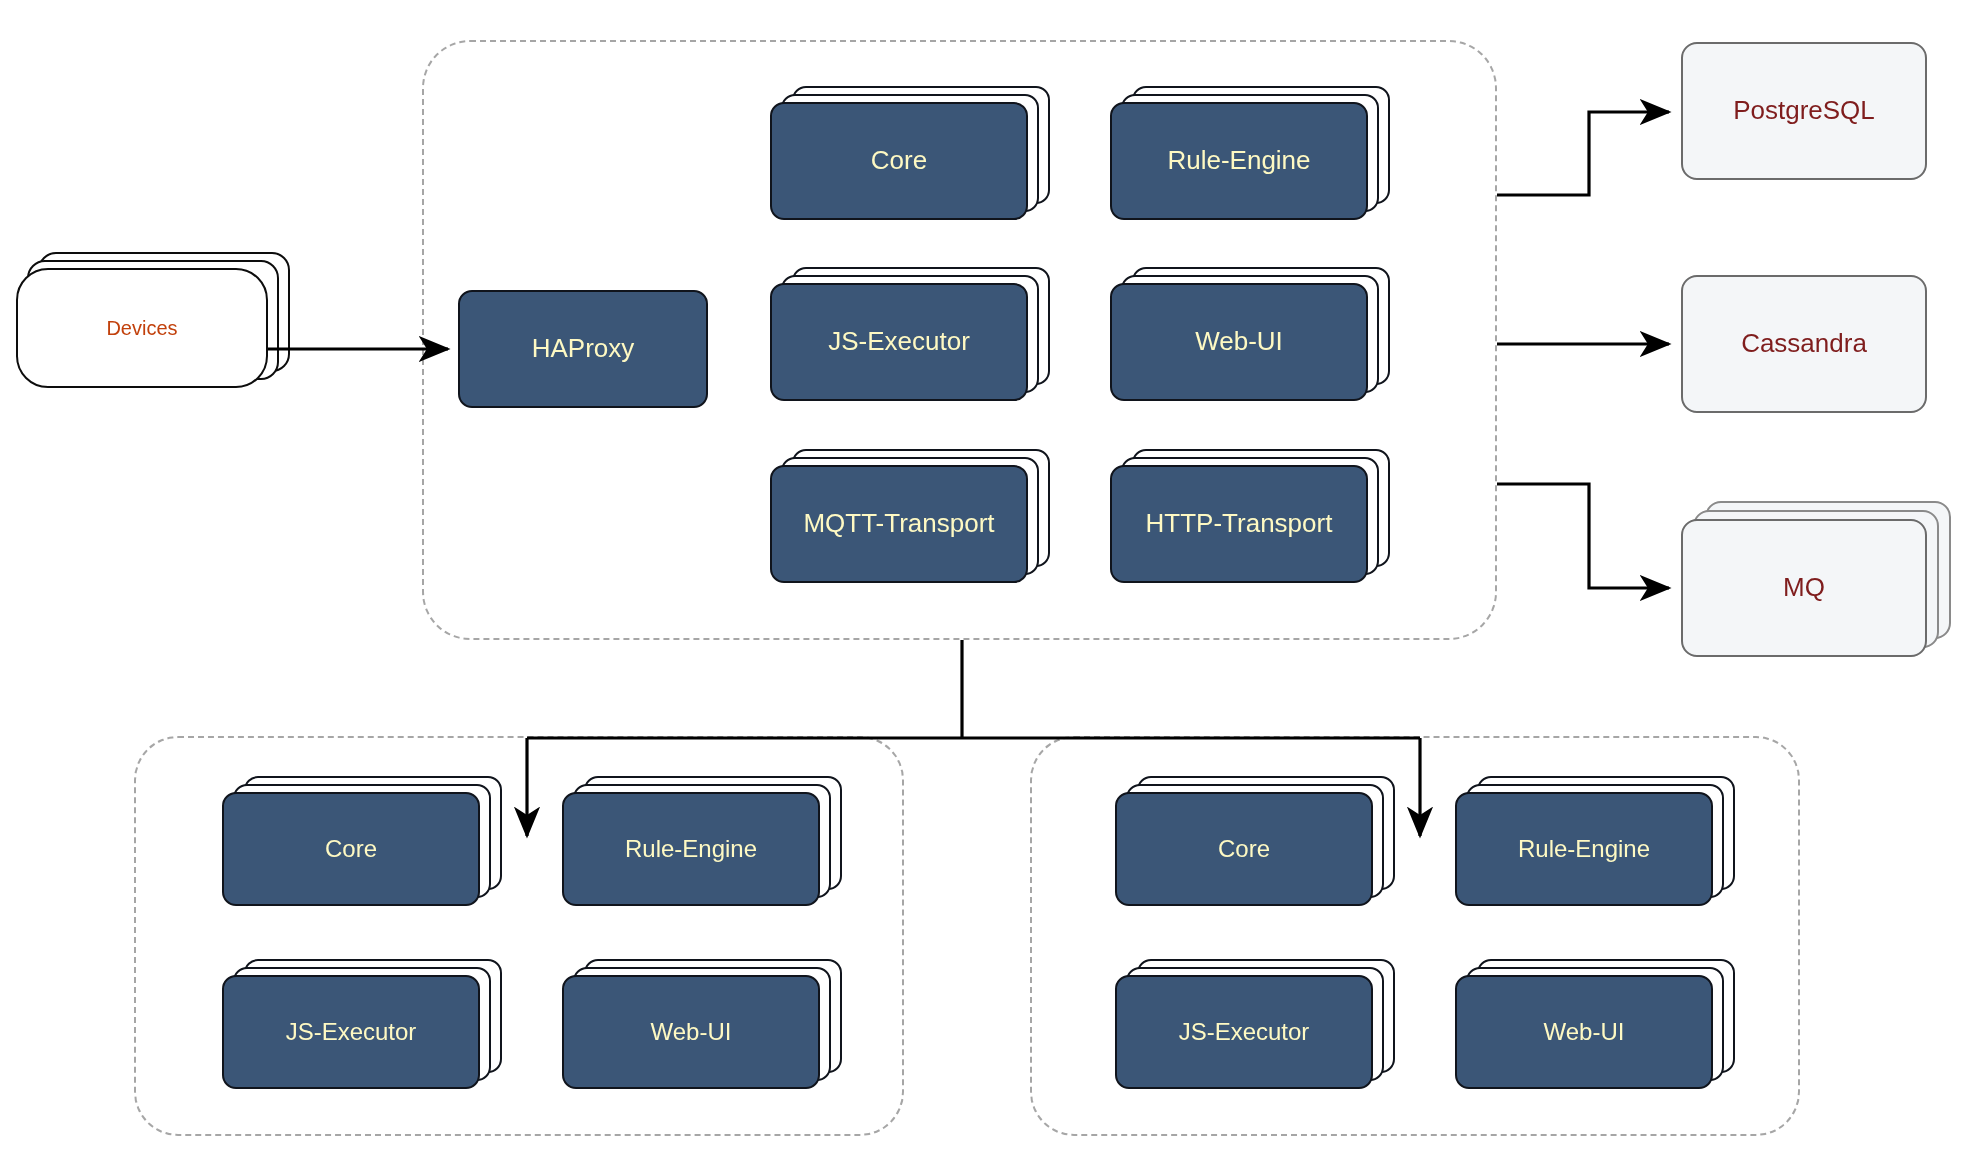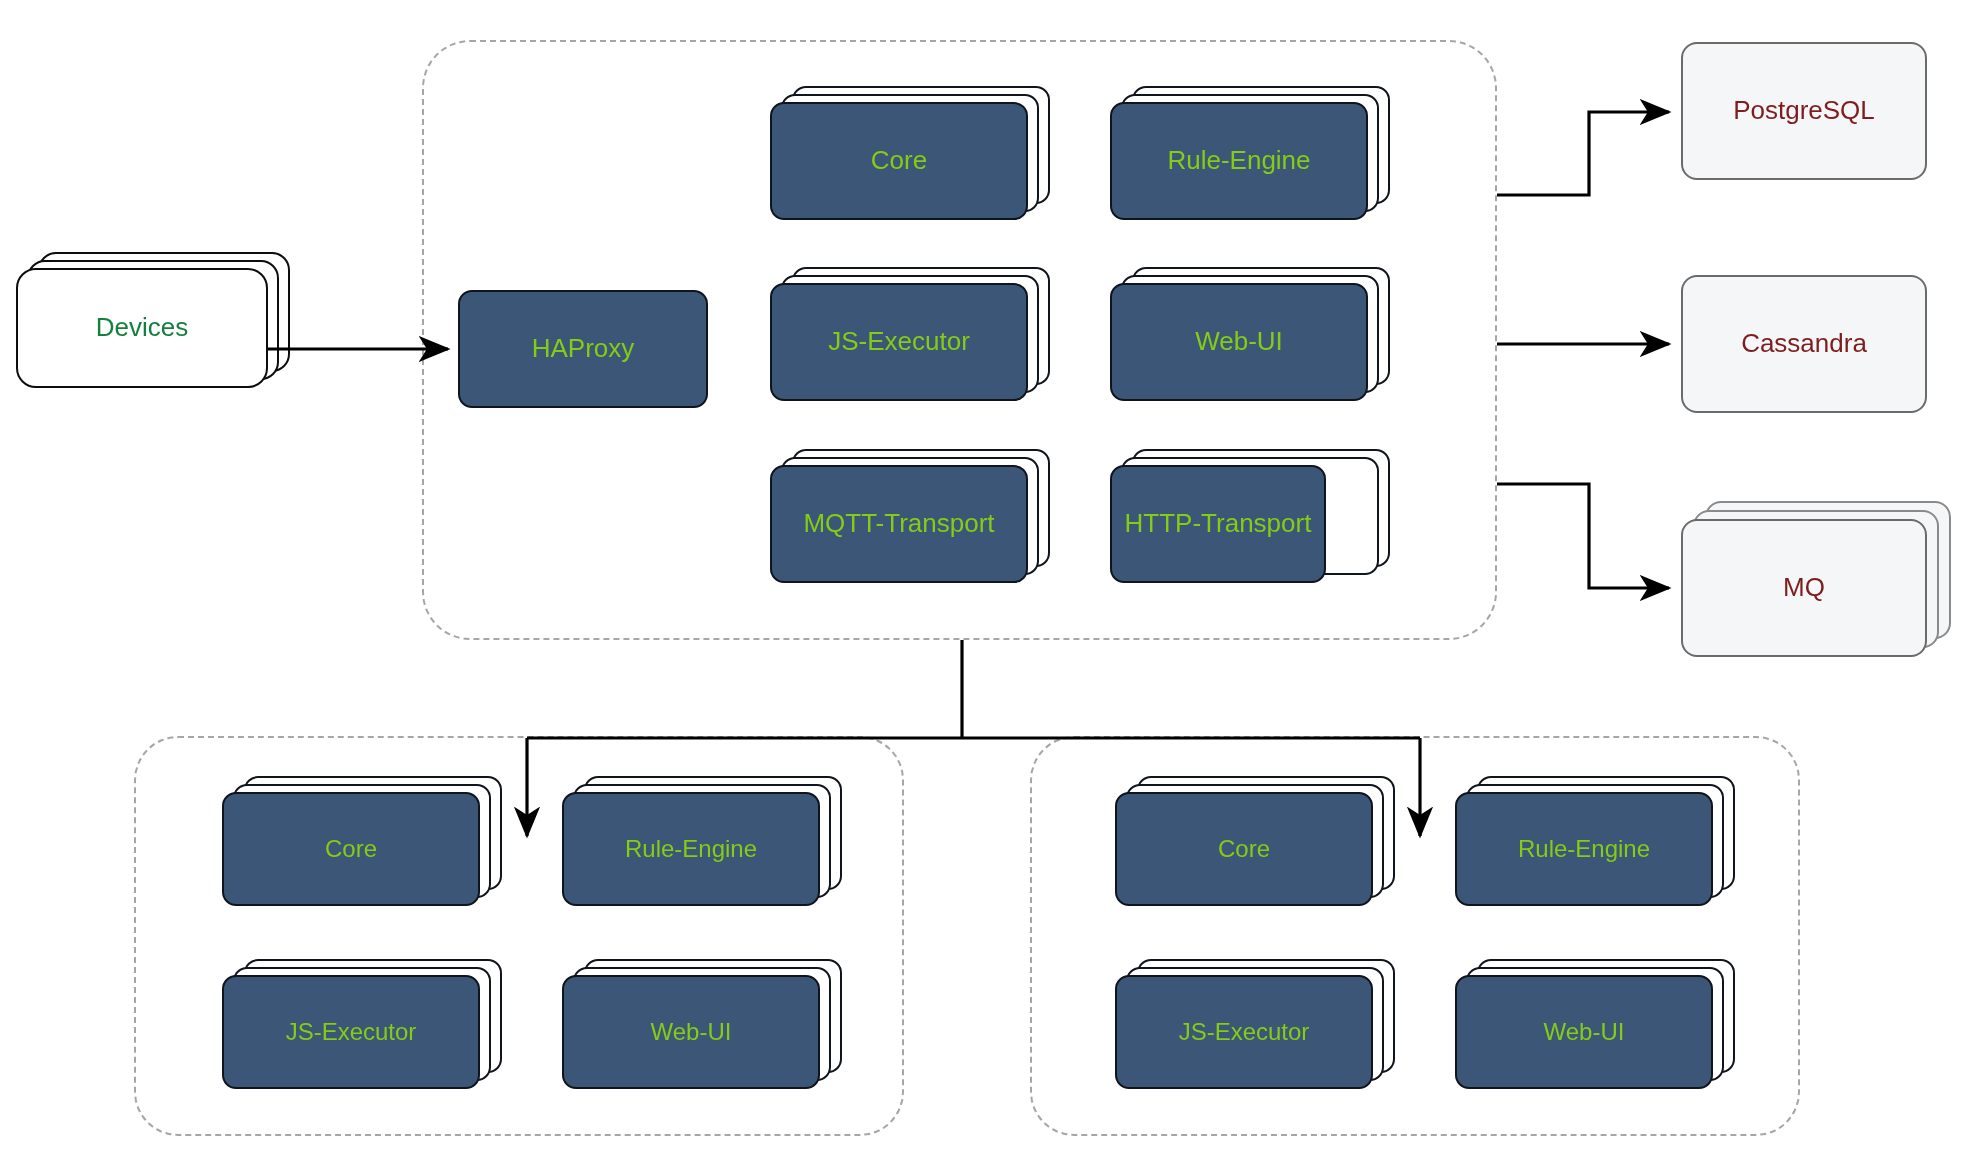--- a/index.html
+++ b/index.html
@@ -48,36 +48,36 @@
     position: absolute;
     box-sizing: border-box;
     border-radius: 14px;
     z-index: 1;
   }
 
   
   .blue .face {
     background: #3b5677;
     border: 2.5px solid #10141c;
-    color: #84cc16;
+    color: #fef9c3;
     font-size: 26px;
     text-align: center;
   }
   .blue .shadow {
     background: #ffffff;
     border: 2.5px solid #10141c;
   }
 
   
   .white .face {
     background: #ffffff;
     border: 2.5px solid #0d0d0d;
-    color: #15803d;
-    font-size: 26px;
-    border-radius: 20px;
+    color: #c2410c;
+    font-size: 20px;
+    border-radius: 32px;
   }
   .white .shadow {
     background: #ffffff;
     border: 2.5px solid #0d0d0d;
     border-radius: 18px;
   }
 
   
   .gray .face {
     background: #f4f6f8;
@@ -166,21 +166,21 @@
     <div class="shadow" style="left:11px; top:-8px; width:258px; height:118px;"></div>
     <div class="face">Web-UI</div>
   </div>
 
   <div class="node blue" style="left:770px; top:465px; width:258px; height:118px;">
     <div class="shadow" style="left:22px; top:-16px; width:258px; height:118px;"></div>
     <div class="shadow" style="left:11px; top:-8px; width:258px; height:118px;"></div>
     <div class="face">MQTT-Transport</div>
   </div>
 
-  <div class="node blue" style="left:1110px; top:465px; width:216px; height:118px;">
+  <div class="node blue" style="left:1110px; top:465px; width:258px; height:118px;">
     <div class="shadow" style="left:22px; top:-16px; width:258px; height:118px;"></div>
     <div class="shadow" style="left:11px; top:-8px; width:258px; height:118px;"></div>
     <div class="face">HTTP-Transport</div>
   </div>
 
   <div class="node gray" style="left:1681px; top:42px; width:246px; height:138px;">
     <div class="face">PostgreSQL</div>
   </div>
 
   <div class="node gray" style="left:1681px; top:275px; width:246px; height:138px;padding-left:19px;">

